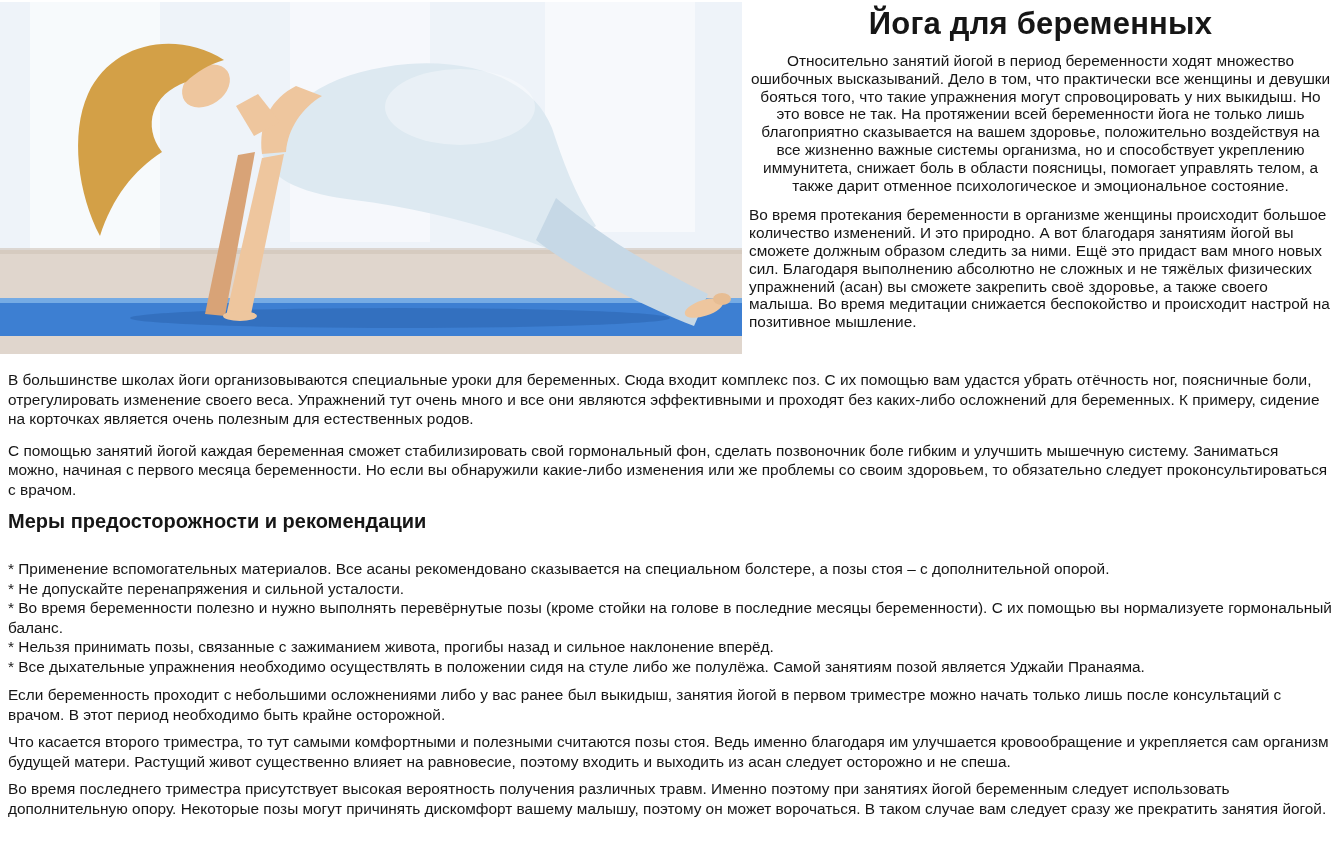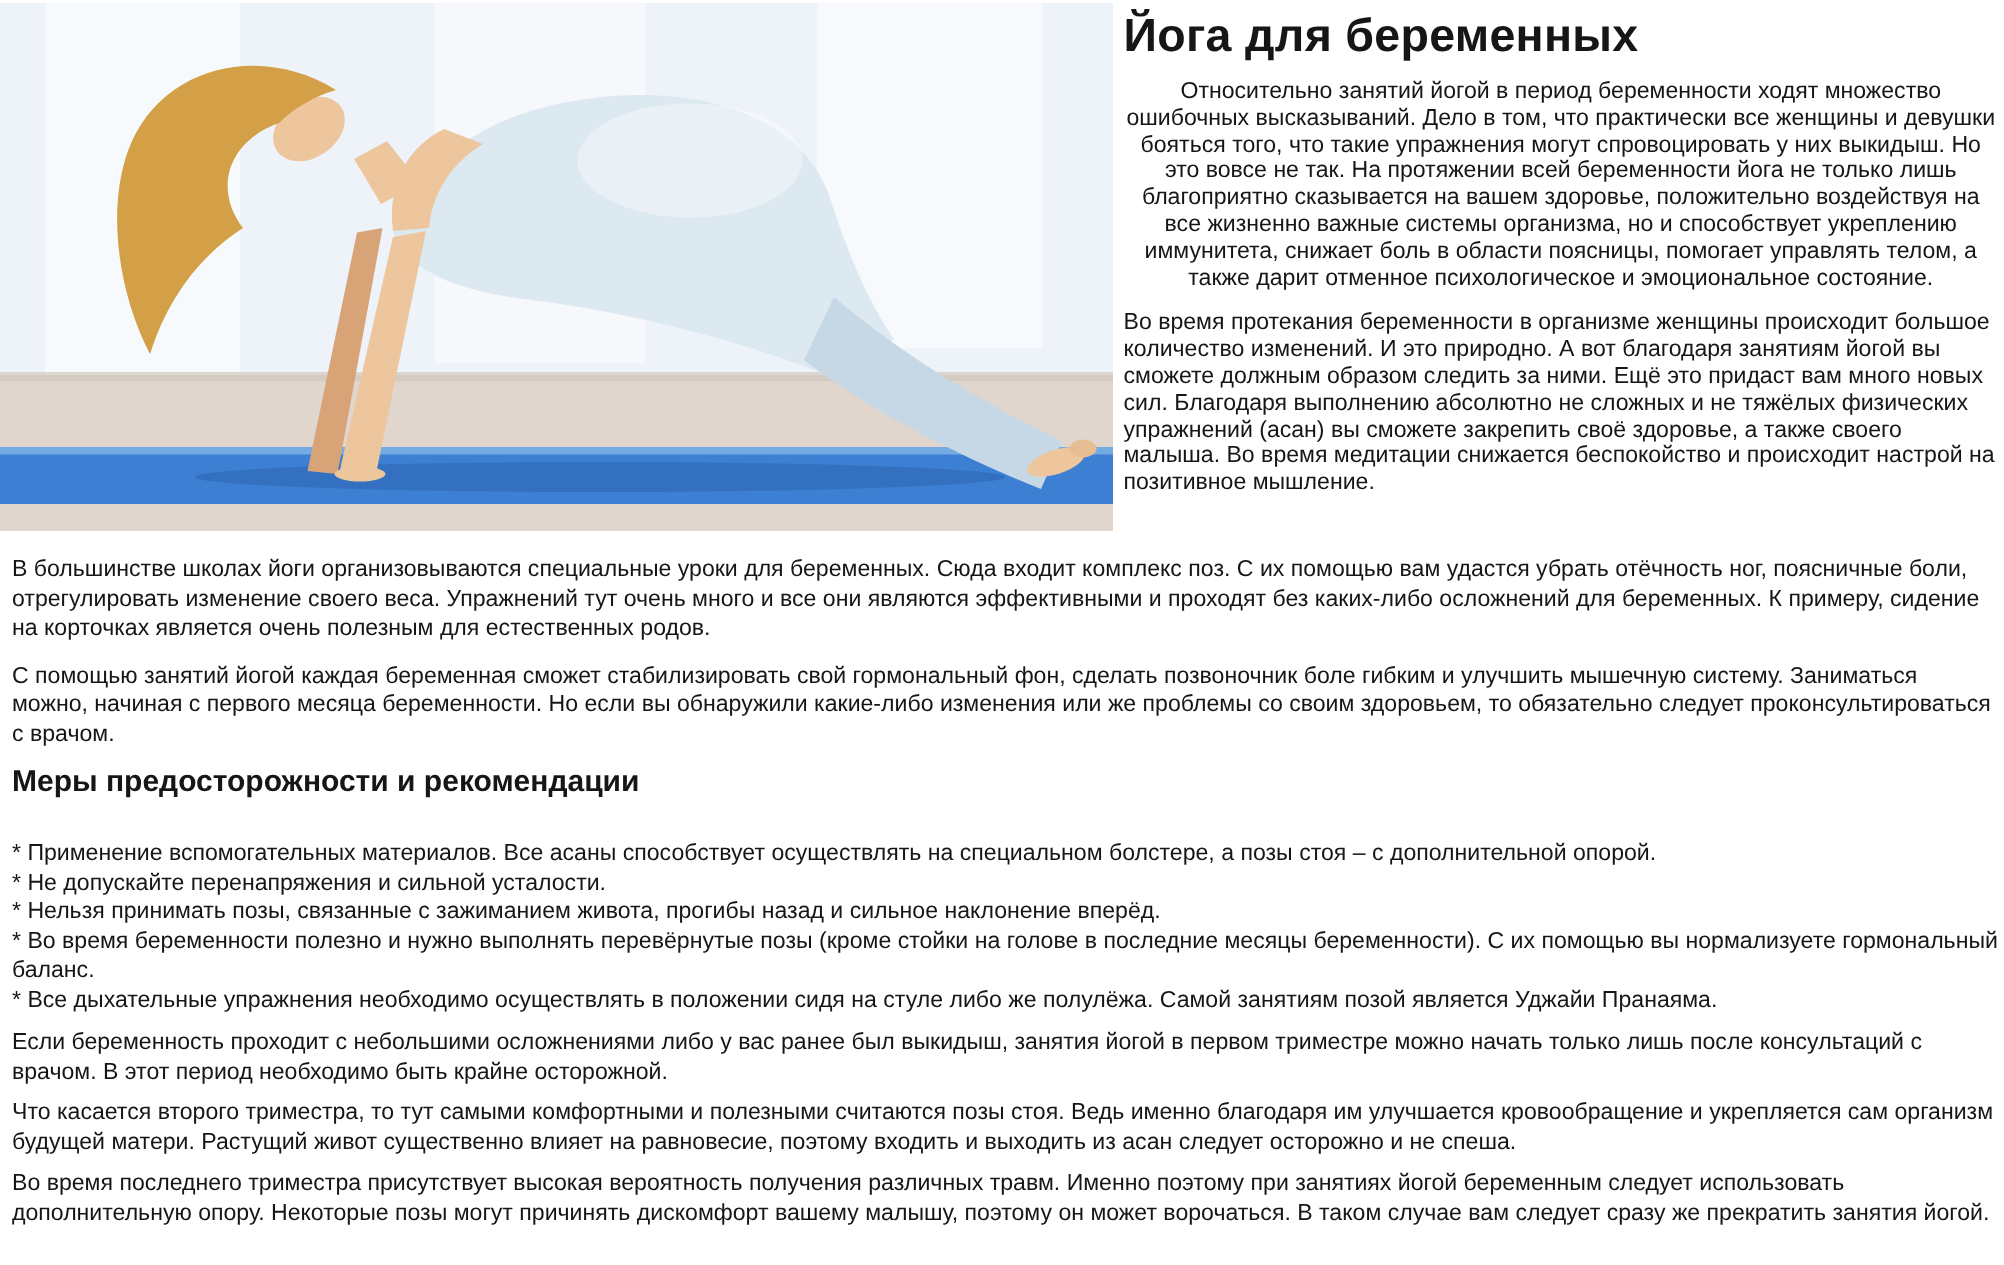--- a/index.html
+++ b/index.html
@@ -5,21 +5,21 @@
   html, body { margin:0; padding:0; background:#ffffff; }
   body { font-family:"Liberation Sans", sans-serif; color:#161616; }
   .page { position:relative; width:1336px; height:843px; background:#ffffff; overflow:hidden; }
 
   
   .photo-wrap { position:absolute; left:0; top:2px; width:742px; height:352px; }
   .photo-wrap svg { display:block; }
 
   
   .right-col { position:absolute; left:749px; top:0; width:583px; font-size:15.4px; line-height:17.8px; }
-  .right-col h1 { font-size:31px; line-height:40px; font-weight:bold; text-align:left; margin:4px 0 0 0; letter-spacing:0.2px; }
+  .right-col h1 { font-size:31px; line-height:40px; font-weight:bold; text-align:center; margin:4px 0 0 0; letter-spacing:0.2px; }
   .right-col .intro { margin:8px 0 0 0;text-align:center; }
   .right-col h2 { font-size:15.6px; line-height:18px; font-weight:bold; margin:12px 0 0 0; }
   .right-col .benefits { margin:12px 0 15px 0; }
 
   
   .main-col { position:absolute; left:8px; top:370px; width:1324px; font-size:15.4px; line-height:19.5px; }
   .main-col p { margin:0 0 12px 0; }
   .main-col h3 { font-size:20px; line-height:20px; font-weight:bold; margin:5px 0 28px 0; }
   .bullets { margin:0 0 9px 0; }
   .bullets .bullet { margin:0; }
@@ -72,24 +72,24 @@
     <h1>Йога для беременных</h1>
     <p class="intro">Относительно занятий йогой в период беременности ходят множество ошибочных высказываний. Дело в том, что практически все женщины и девушки бояться того, что такие упражнения могут спровоцировать у них выкидыш. Но это вовсе не так. На протяжении всей беременности йога не только лишь благоприятно сказывается на вашем здоровье, положительно воздействуя на все жизненно важные системы организма, но и способствует укреплению иммунитета, снижает боль в области поясницы, помогает управлять телом, а также дарит отменное психологическое и эмоциональное состояние.</p>
     <p class="benefits">Во время протекания беременности в организме женщины происходит большое количество изменений. И это природно. А вот благодаря занятиям йогой вы сможете должным образом следить за ними. Ещё это придаст вам много новых сил. Благодаря выполнению абсолютно не сложных и не тяжёлых физических упражнений (асан) вы сможете закрепить своё здоровье, а также своего малыша. Во время медитации снижается беспокойство и происходит настрой на позитивное мышление.</p>
   </div>
 
   <div class="main-col">
     <p>В большинстве школах йоги организовываются специальные уроки для беременных. Сюда входит комплекс поз. С их помощью вам удастся убрать отёчность ног, поясничные боли, отрегулировать изменение своего веса. Упражнений тут очень много и все они являются эффективными и проходят без каких-либо осложнений для беременных. К примеру, сидение на корточках является очень полезным для естественных родов.</p>
     <p>С помощью занятий йогой каждая беременная сможет стабилизировать свой гормональный фон, сделать позвоночник боле гибким и улучшить мышечную систему. Заниматься можно, начиная с первого месяца беременности. Но если вы обнаружили какие-либо изменения или же проблемы со своим здоровьем, то обязательно следует проконсультироваться с врачом.</p>
     <h3>Меры предосторожности и рекомендации</h3>
     <div class="bullets">
-      <div class="bullet">* Применение вспомогательных материалов. Все асаны способствует осуществлять на специальном болстере, а позы стоя – с дополнительной опорой.</div>
+      <div class="bullet">* Применение вспомогательных материалов. Все асаны рекомендовано сказывается на специальном болстере, а позы стоя – с дополнительной опорой.</div>
       <div class="bullet">* Не допускайте перенапряжения и сильной усталости.</div>
+      <div class="bullet">* Во время беременности полезно и нужно выполнять перевёрнутые позы (кроме стойки на голове в последние месяцы беременности). С их помощью вы нормализуете гормональный баланс.</div>
       <div class="bullet">* Нельзя принимать позы, связанные с зажиманием живота, прогибы назад и сильное наклонение вперёд.</div>
-      <div class="bullet">* Во время беременности полезно и нужно выполнять перевёрнутые позы (кроме стойки на голове в последние месяцы беременности). С их помощью вы нормализуете гормональный баланс.</div>
       <div class="bullet">* Все дыхательные упражнения необходимо осуществлять в положении сидя на стуле либо же полулёжа. Самой занятиям позой является Уджайи Пранаяма.</div>
     </div>
     <p class="tight">Если беременность проходит с небольшими осложнениями либо у вас ранее был выкидыш, занятия йогой в первом триместре можно начать только лишь после консультаций с врачом. В этот период необходимо быть крайне осторожной.</p>
     <p class="tight">Что касается второго триместра, то тут самыми комфортными и полезными считаются позы стоя. Ведь именно благодаря им улучшается кровообращение и укрепляется сам организм будущей матери. Растущий живот существенно влияет на равновесие, поэтому входить и выходить из асан следует осторожно и не спеша.</p>
     <p class="tight">Во время последнего триместра присутствует высокая вероятность получения различных травм. Именно поэтому при занятиях йогой беременным следует использовать дополнительную опору. Некоторые позы могут причинять дискомфорт вашему малышу, поэтому он может ворочаться. В таком случае вам следует сразу же прекратить занятия йогой.</p>
   </div>
 
 </div>
 
 </body></html>

